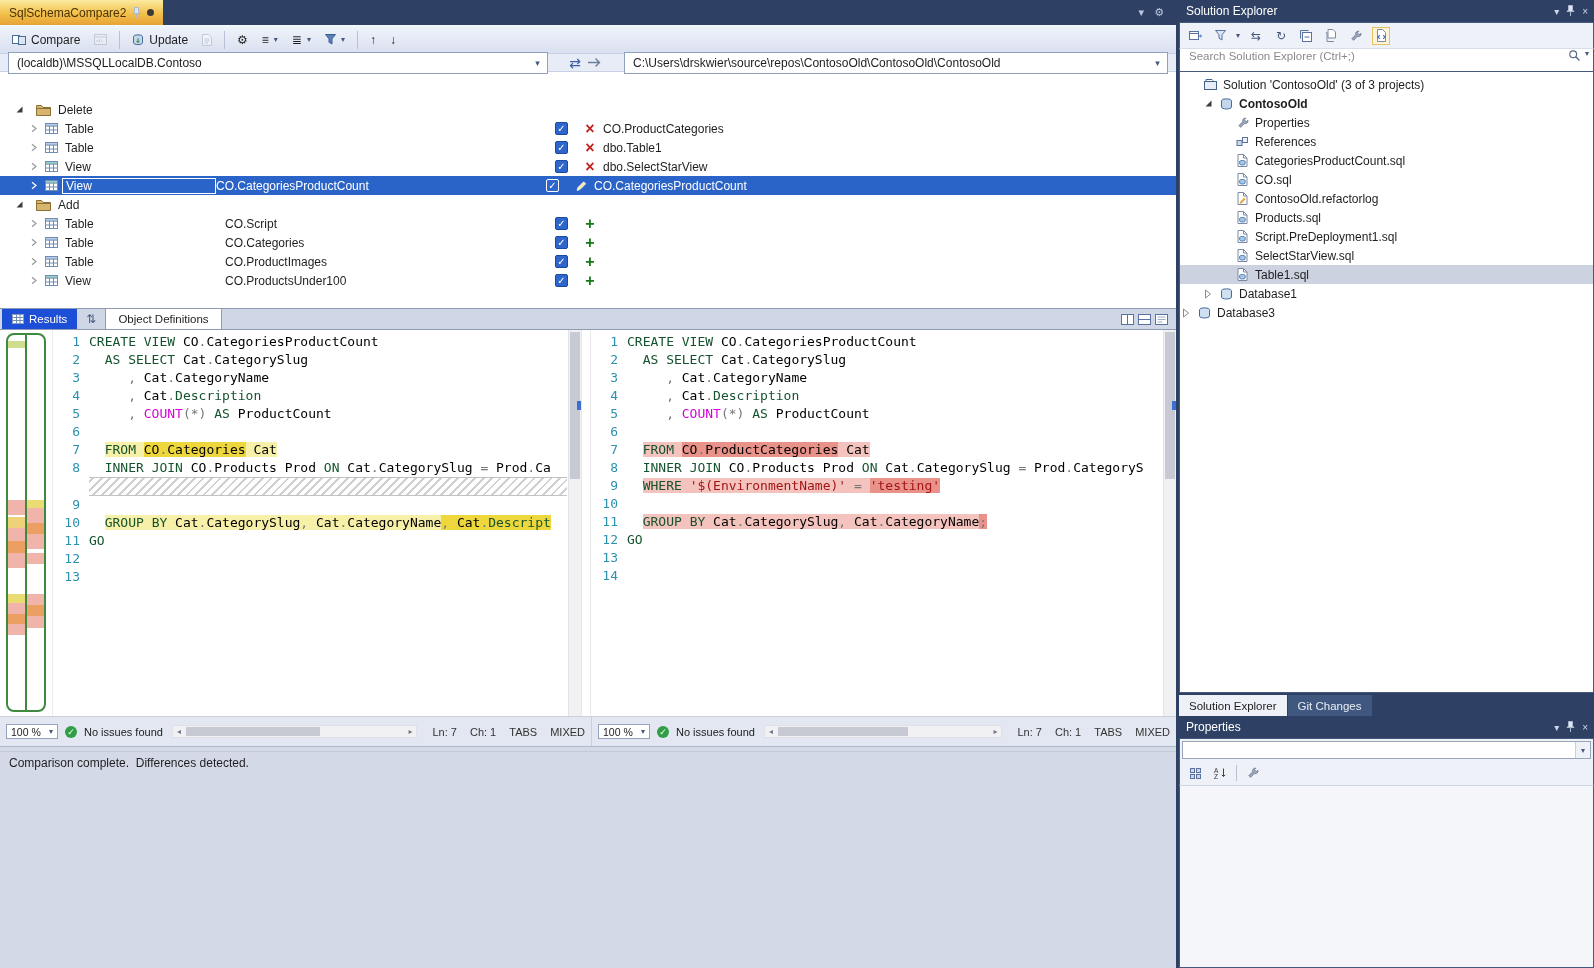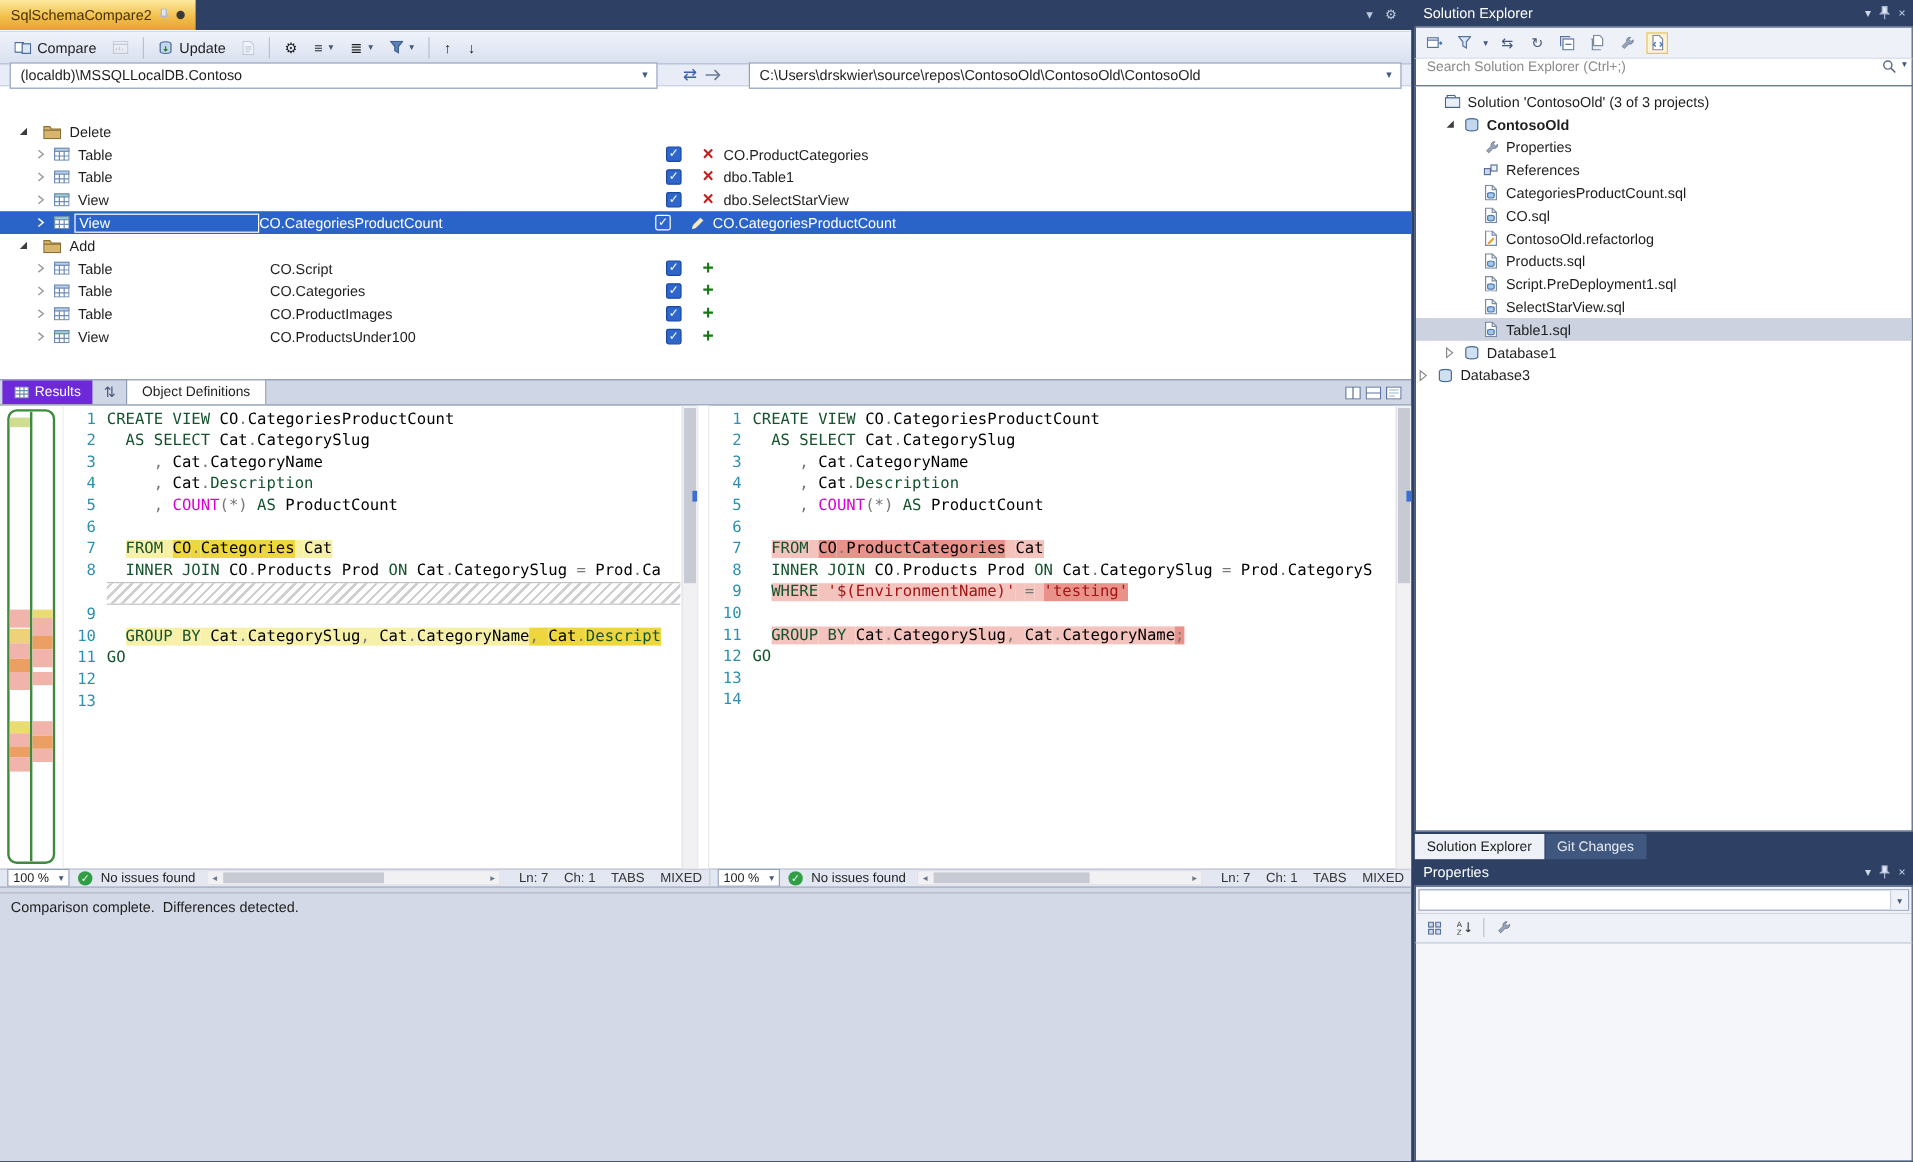--- a/index.html
+++ b/index.html
@@ -40,21 +40,21 @@
   .cb { width:13px; height:13px; background:#2e66cc; border:1px solid #1c49a0; border-radius:2px; color:#fff; font-size:10px; line-height:11px; text-align:center; }
   .act.del { color:#c3201f; font-size:16px; font-weight:700; line-height:14px; }
   .act.add { color:#157a15; font-size:16px; font-weight:700; line-height:14px; }
   .grid-row.sel { background:#2b64c8; color:#fff; }
   .grid-row.sel .exp svg path { stroke:#fff; }
   .grid-row.sel .cb { border-color:#fff; }
   .sel .tlabel { border:1px solid #fff; height:16px; line-height:14px; padding:0 3px; margin-left:2px; width:154px; }
 
   
   .results-tabs { height:21px; background:#cfd6e5; display:flex; align-items:flex-end; padding-left:2px; border-top:1px solid #8e9bb3; }
-  .results-tab { height:20px; background:#6d28d9; color:#fff; display:flex; align-items:center; gap:5px; padding:0 10px; font-size:11.5px; }
+  .results-tab { height:20px; background:#1d4ed8; color:#fff; display:flex; align-items:center; gap:5px; padding:0 10px; font-size:11.5px; }
   .sort-ud { margin:0 9px 3px 9px; color:#44577c; font-size:12px; }
   .defs-tab { height:21px; background:#fff; border:1px solid #8e9bb3; border-bottom:none; display:flex; align-items:center; padding:0 12px; font-size:11.5px; }
   .rt-right { margin-left:auto; display:flex; gap:4px; align-items:center; padding:0 8px 4px 0; }
 
   .editors-row { height:387px; background:#fff; display:flex; border-top:1px solid #8e9bb3; }
   .diff-map { width:53px; position:relative; border-right:1px solid #ececec; flex:none; }
   .map-frame { position:absolute; left:6px; right:6px; top:3px; bottom:4px; border:2px solid #3f8a3f; border-radius:8px; display:flex; overflow:hidden; background:#fff; }
   .map-col { flex:1; position:relative; }
   .map-col.l { border-right:2px solid #3f8a3f; }
   .map-block { position:absolute; left:0; right:0; }
@@ -68,21 +68,21 @@
   .hatch-row { height:19px; }
   .hatch-row .txt { flex:1; background:repeating-linear-gradient(-45deg,#ffffff 0 4px,#d0d0d0 4px 6px); border-top:1px solid #c2c2c2; border-bottom:1px solid #c2c2c2; }
   .tk-k { color:#14532d;text-align:center; } .tk-i { color:#000; } .tk-o { color:#777; } .tk-f { color:#d800d8; } .tk-s { color:#a31515; } .tk-w { color:#000; }
   .bg-y1 { background:#f7f0a8; } .bg-y2 { background:#eed73c; }
   .bg-r1 { background:#f4c3be; } .bg-r2 { background:#e9928a; }
   .vscroll { position:absolute; top:0; right:0; bottom:0; width:13px; background:#f1f1f4; border-left:1px solid #e2e2e8; }
   .vthumb { position:absolute; top:2px; left:1px; right:1px; height:38%; background:#c7c9d3; }
   .vmark { position:absolute; right:0; width:4px; height:9px; top:18.5%; background:#3d6fd3; }
   .center-split { width:10px; background:#fff; border-left:1px solid #e8e8e8; border-right:1px solid #e8e8e8; flex:none; }
 
-  .status-row { height:15px; display:flex; background:#e3e7f1; border-top:1px solid #c9cfdd; font-size:11px; align-items:stretch; color:#222; }
+  .status-row { height:30px; display:flex; background:#e3e7f1; border-top:1px solid #c9cfdd; font-size:11px; align-items:stretch; color:#222; }
   .ed-status { display:flex; align-items:center; gap:7px; padding:0 6px; }
   .ed-status.sleft { width:591px; flex:none; }
   .ed-status.sright { flex:1; border-left:1px solid #c9cfdd; }
   .zoom { width:52px; height:15px; background:#fff; border:1px solid #95a2bb; display:flex; align-items:center; justify-content:space-between; padding:0 4px; font-size:10.5px; flex:none; }
   .okcheck { width:12px; height:12px; border-radius:50%; background:#2f9e44; color:#fff; font-size:9px; line-height:12px; text-align:center; flex:none; }
   .hscroll { flex:1; height:13px; background:#f1f1f4; position:relative; margin:0 2px; border:1px solid #e0e0e8; }
   .hthumb { position:absolute; left:13px; top:1px; bottom:1px; width:55%; background:#c7c9d3; }
   .harrow { position:absolute; top:0; bottom:0; width:12px; display:flex; align-items:center; justify-content:center; color:#707a8c; font-size:8px; }
   .harrow.l { left:0; } .harrow.r { right:0; }
   .pos { color:#333; margin-left:6px; white-space:pre; }

